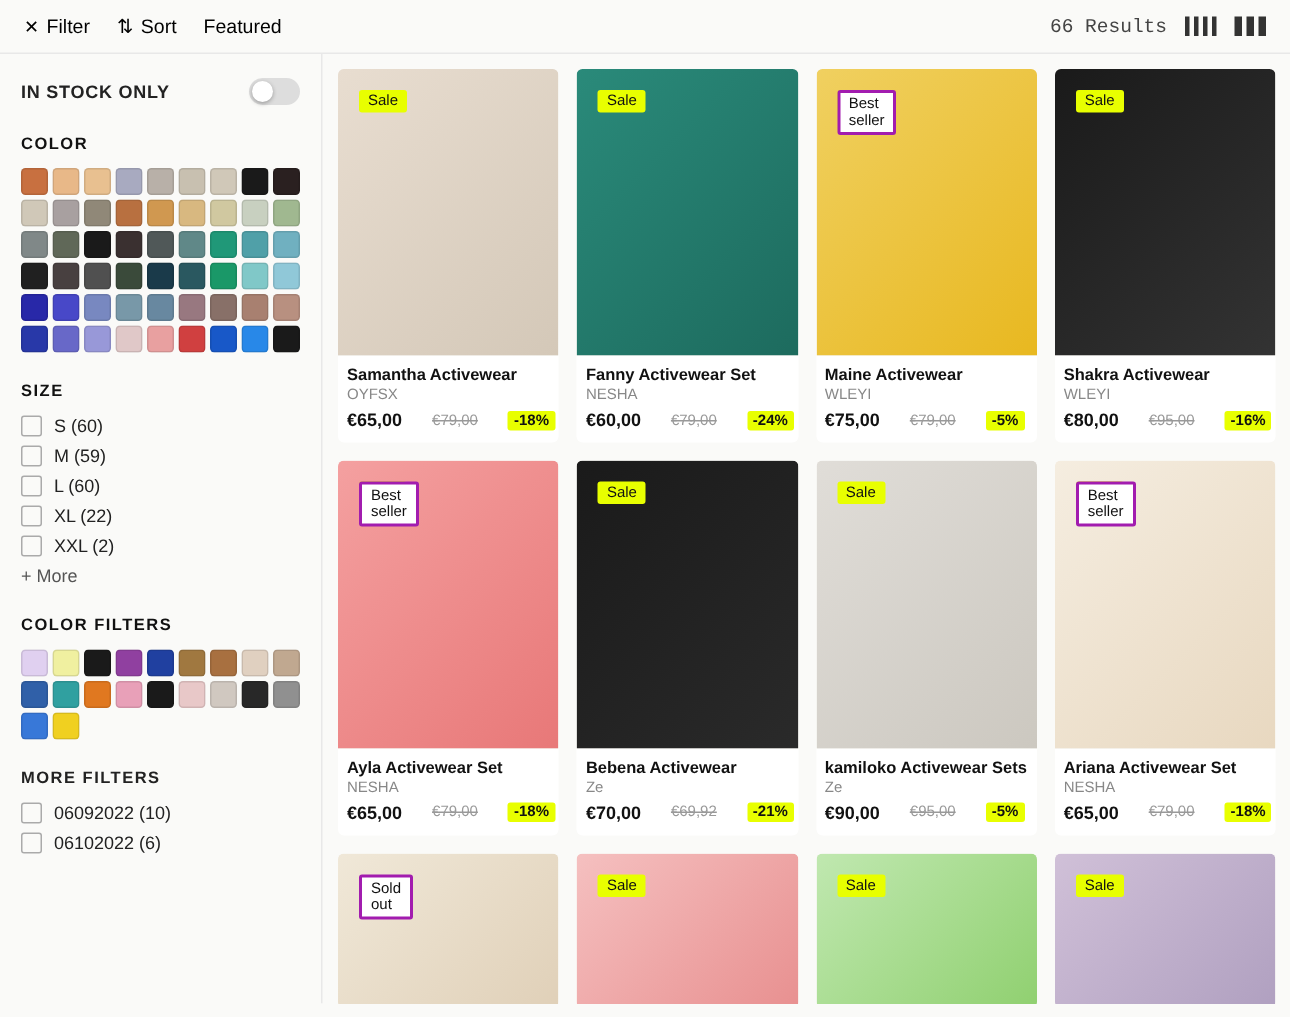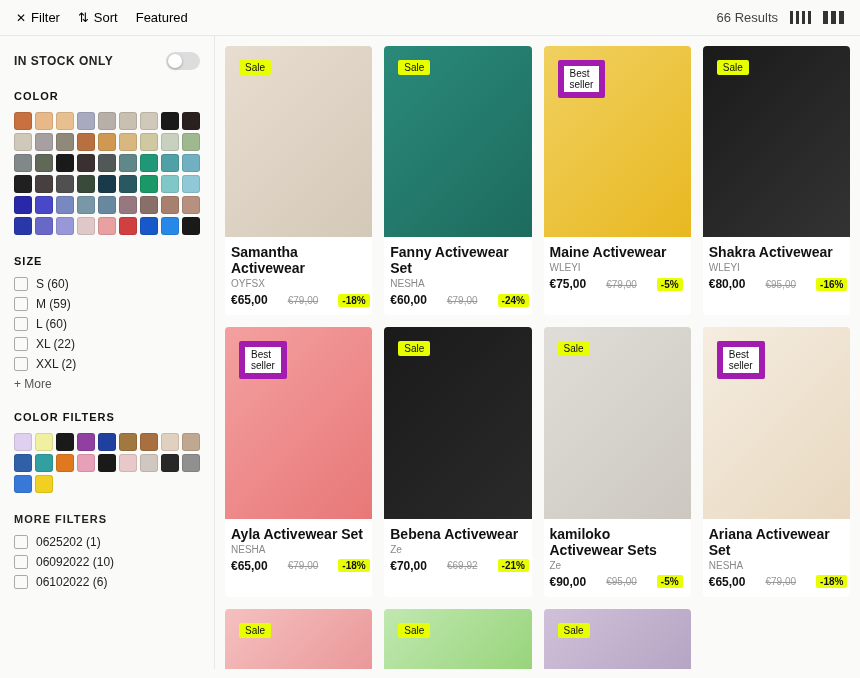--- a/index.html
+++ b/index.html
@@ -3,21 +3,21 @@
   <meta charset="utf-8">
   <style>
     * { box-sizing: border-box; margin: 0; padding: 0; }
     body { font-family: Arial, sans-serif; background: #fafaf8; color: #222; font-size: 13px; }
 
     .top-bar {
       display: flex; align-items: center; justify-content: space-between;
       padding: 10px 16px; border-bottom: 1px solid #e8e8e8; background: #fafaf8;
     }
     .top-bar-left { display: flex; align-items: center; gap: 18px; }
-    .top-bar-right { display: flex; align-items: center; gap: 12px; }
+    .top-bar-right { display: flex; align-items: center; gap: 12px; font-family: Liberation Mono, monospace; }
     .top-bar-btn { display: flex; align-items: center; gap: 5px; cursor: pointer; font-size: 13px; background: none; border: none; }
     .results-count { font-size: 13px; color: #444; }
     .grid-icon { display: flex; gap: 3px; cursor: pointer; }
     .grid-icon span { display: block; background: #333; }
     .grid-icon.small span { width: 3px; height: 13px; }
     .grid-icon.large span { width: 5px; height: 13px; }
 
     .main-layout { display: flex; }
 
     .sidebar {
@@ -58,28 +58,28 @@
 
     .product-card { background: white; border-radius: 4px; overflow: hidden; position: relative; }
     .product-image-wrap { position: relative; width: 100%; padding-bottom: 130%; overflow: hidden; background: #f0ede8; }
     .product-image-placeholder { position: absolute; inset: 0; display: flex; align-items: center; justify-content: center; }
 
     .badge {
       position: absolute; top: 7px; left: 7px; padding: 2px 6px;
       font-size: 10px; font-weight: 400; border-radius: 2px; z-index: 2;
     }
     .badge-sale { background: #e8ff00; color: #111; }
-    .badge-bestseller { background: white; color: #111; border: 6px solid #a21caf; }
+    .badge-bestseller { background: white; color: #111; border: 2px solid #a21caf; }
 
     .badge-row { display: flex; gap: 4px; position: absolute; top: 7px; left: 7px; z-index: 2; }
 
     .sold-out-badge { background: white; color: #111; }
 
     .product-info { padding: 7px 6px 8px; }
-    .product-name { font-size: 14px; font-weight: 600; color: #111; margin-bottom: 2px; }
+    .product-name { font-size: 11px; font-weight: 600; color: #111; margin-bottom: 2px; }
     .product-brand { font-size: 10px; color: #888; margin-bottom: 4px; }
     .product-pricing { display: flex; align-items: center; gap: 20px; }
     .price-current { font-size: 12px; font-weight: 700; color: #111; }
     .price-original { font-size: 10px; color: #999; text-decoration: line-through; }
     .price-discount { font-size: 10px; font-weight: 700; padding: 1px 4px; border-radius: 2px; background: #e8ff00; color: #111; }
 
     
     .img-samantha { background: linear-gradient(135deg, #e8ddd0 0%, #d4c8b8 100%); }
     .img-fanny { background: linear-gradient(135deg, #2a8a7a 0%, #1d6b5e 100%); }
     .img-maine { background: linear-gradient(135deg, #f0d060 0%, #e8b820 100%); }
@@ -258,24 +258,20 @@
 
         <div class="color-swatch" style="background:#3878d8;"></div>
         <div class="color-swatch" style="background:#f0d020;"></div>
       </div>
     </div>
 
     <div class="sidebar-section">
       <div class="more-filters-title">MORE FILTERS</div>
       <div class="filter-item">
         <div class="filter-checkbox"></div>
-        <span>0625202 (1)</span>
-      </div>
-      <div class="filter-item">
-        <div class="filter-checkbox"></div>
         <span>06092022 (10)</span>
       </div>
       <div class="filter-item">
         <div class="filter-checkbox"></div>
         <span>06102022 (6)</span>
       </div>
     </div>
 
   </div>
 
@@ -422,20 +418,28 @@
           <div class="product-name">Ariana Activewear Set</div>
           <div class="product-brand">NESHA</div>
           <div class="product-pricing">
             <span class="price-current">€65,00</span>
             <span class="price-original">€79,00</span>
             <span class="price-discount">-18%</span>
           </div>
         </div>
       </div>
 
+      <div class="product-card">
+        <div class="product-image-wrap" style="padding-bottom:70%;">
+          <div class="product-image-placeholder img-row3a"></div>
+          <div class="badge-row">
+            <span class="badge badge-bestseller sold-out-badge">Sold out</span>
+          </div>
+        </div>
+      </div>
 
       <div class="product-card">
         <div class="product-image-wrap" style="padding-bottom:70%;">
           <div class="product-image-placeholder img-row3b"></div>
           <div class="badge-row">
             <span class="badge badge-sale">Sale</span>
           </div>
         </div>
       </div>
 

